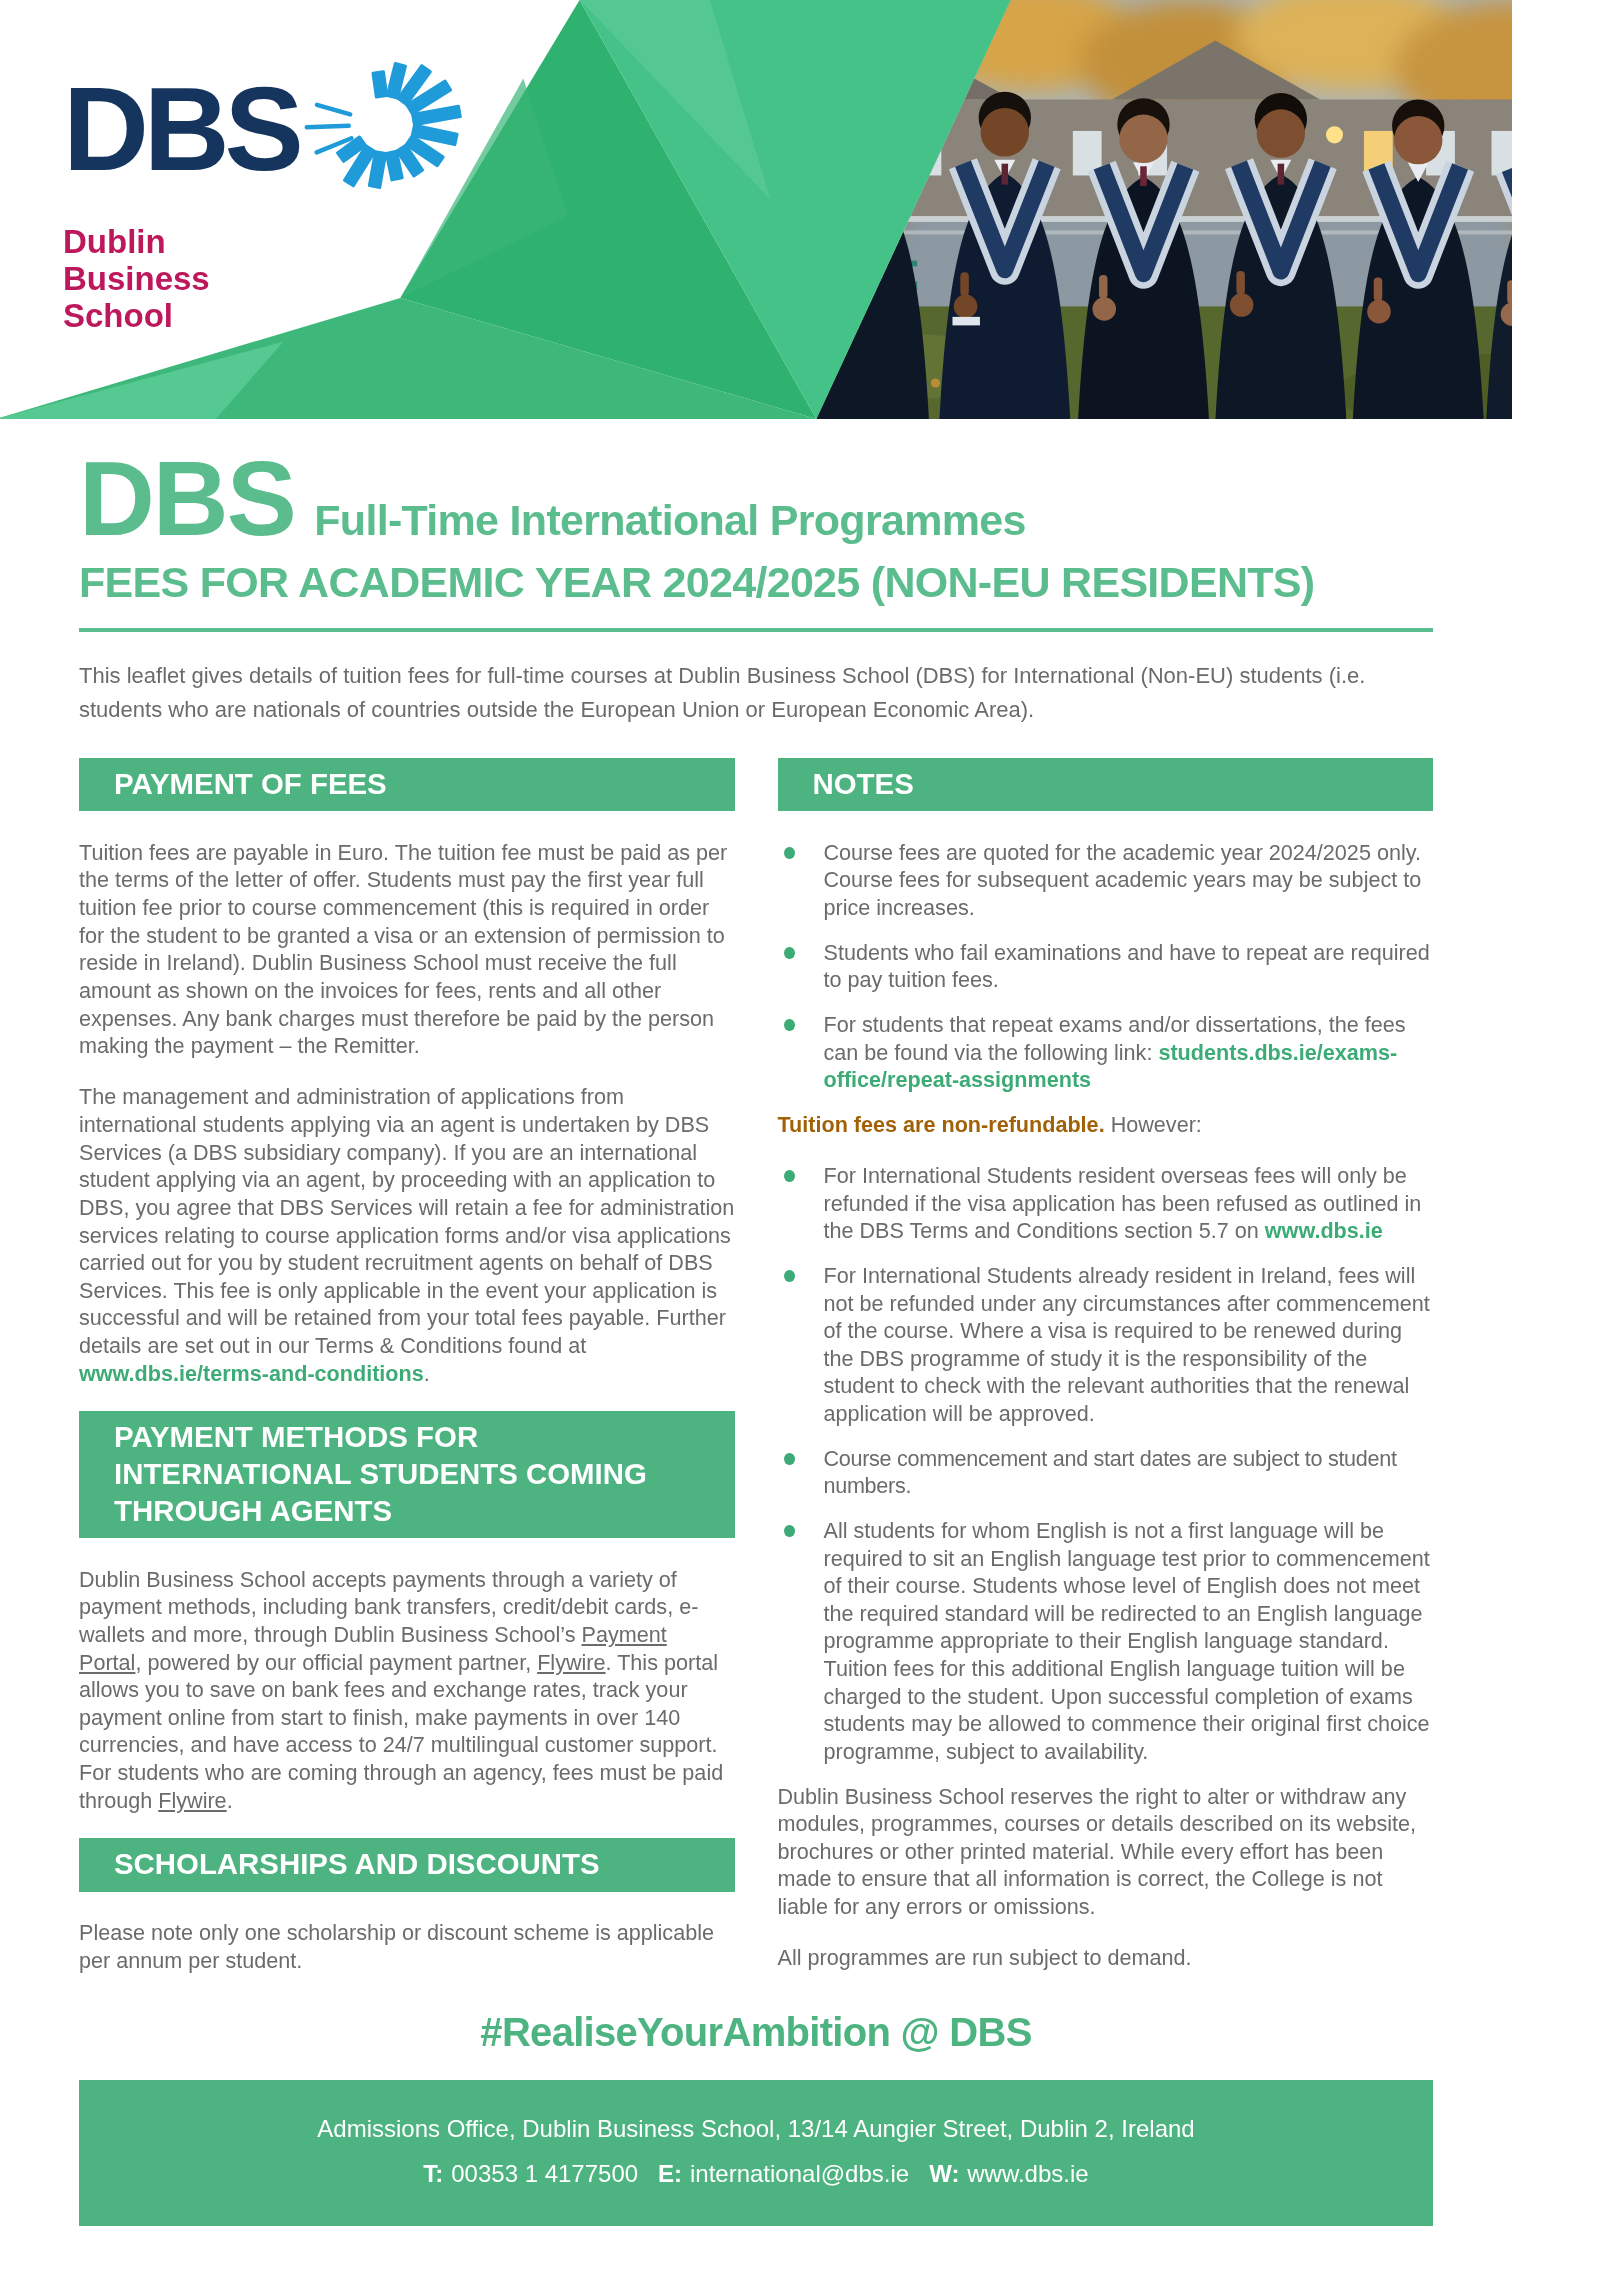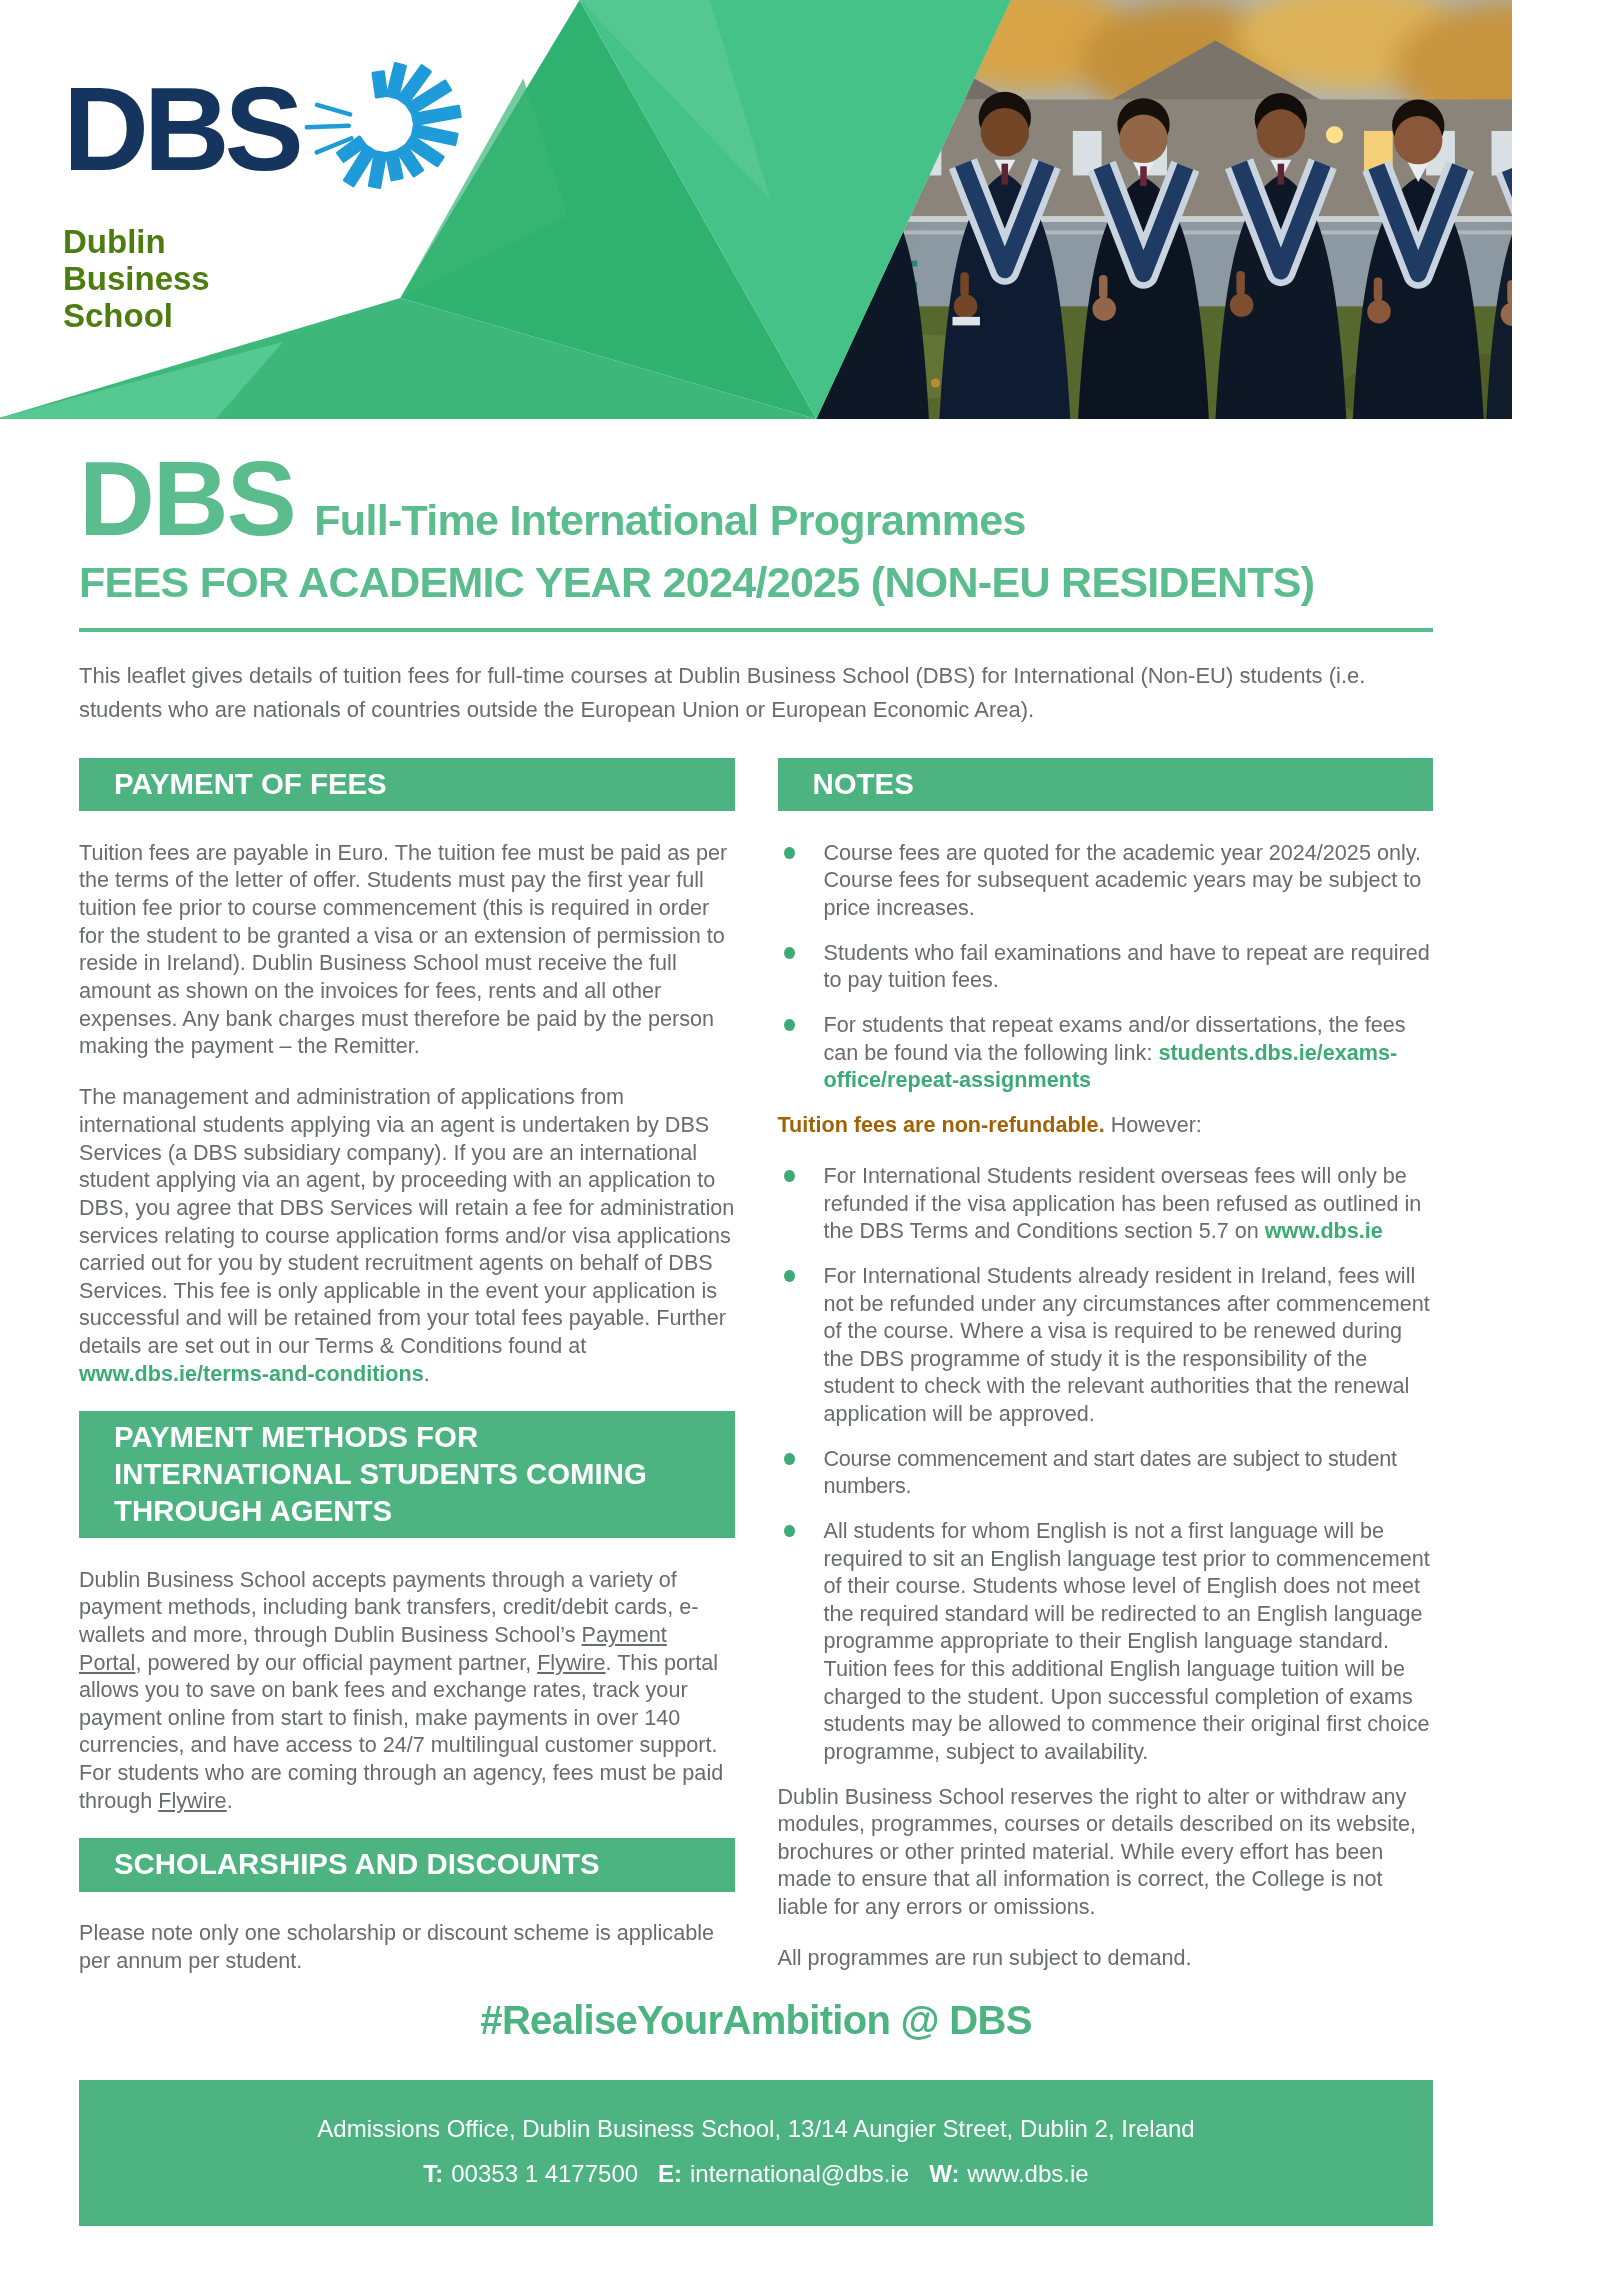--- a/index.html
+++ b/index.html
@@ -5,21 +5,21 @@
   html,body{margin:0;padding:0;background:#ffffff;}
   .page{position:relative;width:1512px;height:2295px;background:#fff;overflow:hidden;
         font-family:"Liberation Sans",sans-serif;}
   
   .hero{position:relative;width:1623px;height:419px;}
   .hero svg.hero-art{display:block;}
   .logo{position:absolute;left:63px;top:51px;}
   .logo-row{display:flex;align-items:center;}
   .logo-dbs{font-size:119px;font-weight:bold;color:#16355e;letter-spacing:-5.2px;line-height:1;}
   .logo-burst{margin-left:3.9px;margin-top:-9.2px;}
-  .logo-lines{margin-top:17px;font-size:33px;font-weight:bold;color:#4d7c0f;line-height:1.12;}
+  .logo-lines{margin-top:17px;font-size:33px;font-weight:bold;color:#be185d;line-height:1.12;}
   
   main{padding:0 79px;}
   .titleline{display:flex;align-items:baseline;gap:19.6px;margin:35px 0 0;}
   .t-brand{font-size:105px;font-weight:bold;color:#5bbc8d;letter-spacing:-2px;line-height:.85;}
   .t-sub{font-size:43px;font-weight:bold;color:#5bbc8d;letter-spacing:-0.7px;}
   .t-line2{font-size:43px;font-weight:bold;color:#5bbc8d;letter-spacing:-0.7px;margin:13px 0 0;}
   .rule{border:none;height:3.9px;background:#5bbc8d;margin:21px 0 27.5px;}
   .intro{font-size:22px;line-height:1.55;color:#6a6b6d;margin:0;}
   
   .cols{display:flex;gap:43px;margin-top:30px;}
@@ -30,21 +30,21 @@
   .glink{color:#3cab75;font-weight:bold;text-decoration:none;cursor:pointer;}
   .u{text-decoration:underline;cursor:pointer;text-align:center;}
   .notes{list-style:none;margin:0;padding:0;}
   .notes li{position:relative;padding-left:46px;margin:0 0 17px;font-size:21.6px;line-height:1.28;color:#6a6b6d;}
   .notes li .dot{position:absolute;left:6.5px;top:7.9px;width:11px;height:12.4px;border-radius:50%;background:#3cab75;}
   .nonref{margin:5.2px 0 19.6px;}
   .nonref b{color:#a16207;}
   .tight{letter-spacing:-0.3px;}
   
   footer{position:absolute;left:79px;right:79px;bottom:69px;text-align:center;}
-  .hashtag{font-size:40px;font-weight:bold;color:#4db381;margin-bottom:37px;letter-spacing:-0.7px;}
+  .hashtag{font-size:40px;font-weight:bold;color:#4db381;margin-bottom:25px;letter-spacing:-0.7px;}
   .banner{background:#4db381;color:#fff;padding:35px 13px 38px;}
   .banner .addr{font-size:24px;}
   .banner .contact{margin-top:17px;font-size:24px;display:flex;justify-content:center;gap:20px;}
   .banner .contact b{font-weight:bold;margin-right:7.9px;}
 </style>
 </head>
 <body>
 
 <div class="page">
 

